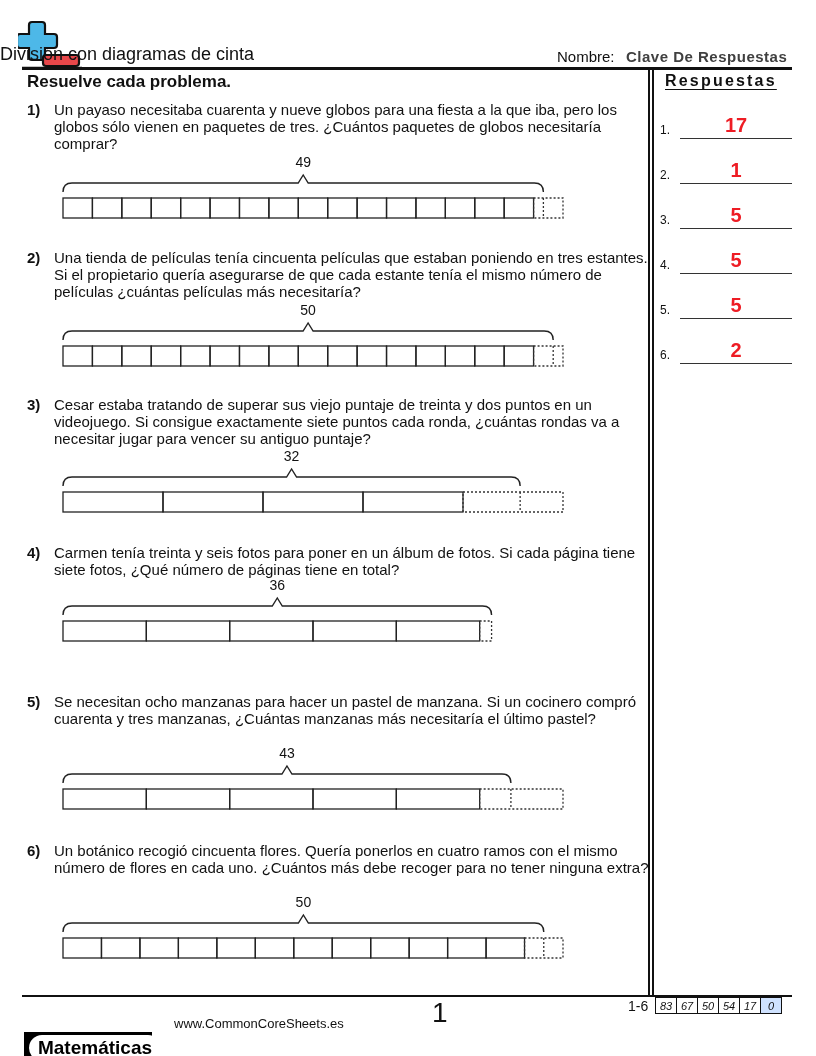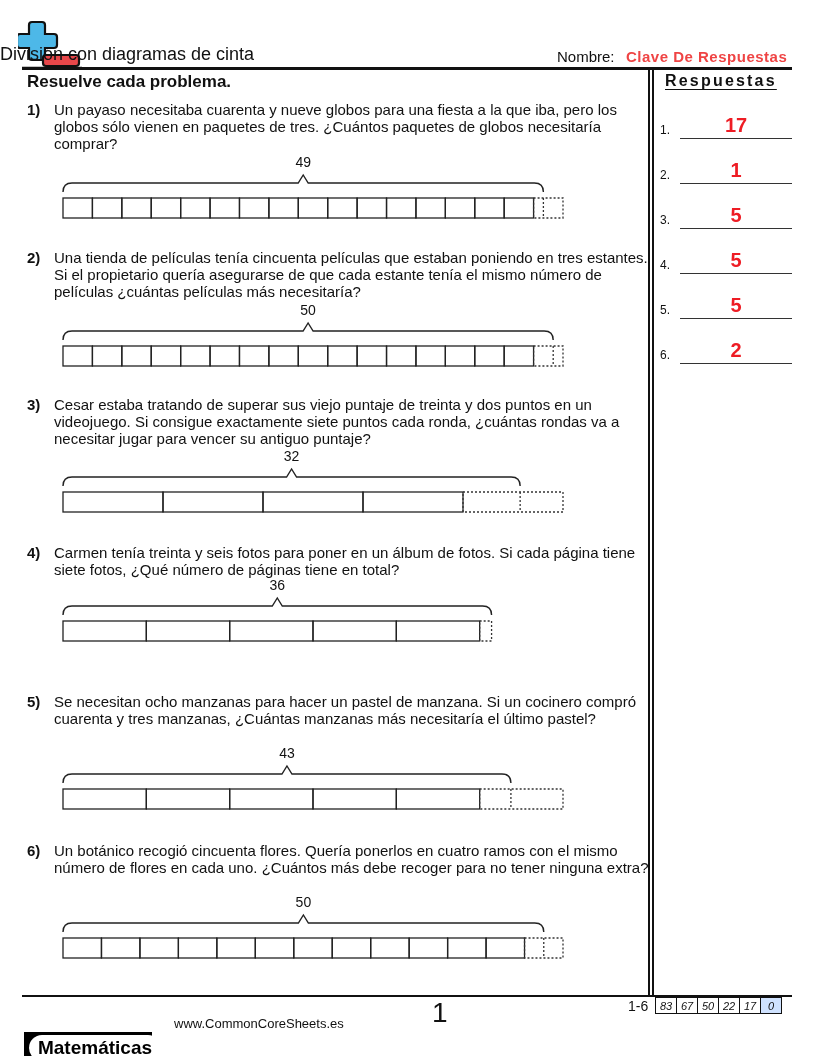--- a/index.html
+++ b/index.html
@@ -2,21 +2,21 @@
 <html><head>
 <meta charset="utf-8">
 <style>
   html, body { margin: 0; padding: 0; background: #fff; }
   body { width: 816px; height: 1056px; position: relative; overflow: hidden;
          font-family: "Liberation Sans", "DejaVu Sans", sans-serif; color: #111; }
   .abs { position: absolute; }
   #logo { left: 18px; top: 20px; width: 64px; height: 48px; }
   #title { left: 0; width: 656px; top: 44px; text-align: left; font-size: 18px; color: #111; }
   #name-label { left: 557px; top: 48px; font-size: 15px; }
-  #name-value { left: 626px; top: 48px; font-size: 15px; color: #ef4444; font-weight: bold; letter-spacing: 0.5px; }
+  #name-value { left: 626px; top: 48px; font-size: 15px; color: #404040; font-weight: bold; letter-spacing: 0.5px; }
   #header-rule { left: 22px; top: 67px; width: 770px; height: 3px; background: #111; }
   #instructions { left: 27px; top: 72px; font-size: 17px; font-weight: bold; }
   #vline1 { left: 648px; top: 70px; width: 2px; height: 926px; background: #111; }
   #vline2 { left: 652px; top: 70px; width: 2px; height: 926px; background: #111; }
   #answers-title { left: 665px; top: 72px; font-size: 16px; font-weight: bold; letter-spacing: 2.2px;
                    text-decoration: underline; text-underline-offset: 3px; }
   .ans-row { position: absolute; left: 660px; width: 132px; height: 30px; }
   .ans-num { position: absolute; left: 0; bottom: 2px; font-size: 12px; }
   .ans-line { position: absolute; left: 20px; right: 0; bottom: 0; height: 1.5px; background: #333; }
   .ans-val { position: absolute; left: 20px; right: 0; bottom: 2px; text-align: center;
@@ -209,16 +209,16 @@
 <div id="brand" class="abs">
   <div id="brand-pill">Matemáticas</div>
 </div>
 <div id="site" class="abs">www.CommonCoreSheets.es</div>
 <div id="page-num" class="abs">1</div>
 <div id="range" class="abs">1-6</div>
 <div id="scores" class="abs">
   <div class="score">83</div>
   <div class="score">67</div>
   <div class="score">50</div>
-  <div class="score">22</div>
+  <div class="score">54</div>
   <div class="score">17</div>
   <div class="score hl">0</div>
 </div>
 
 </body></html>

